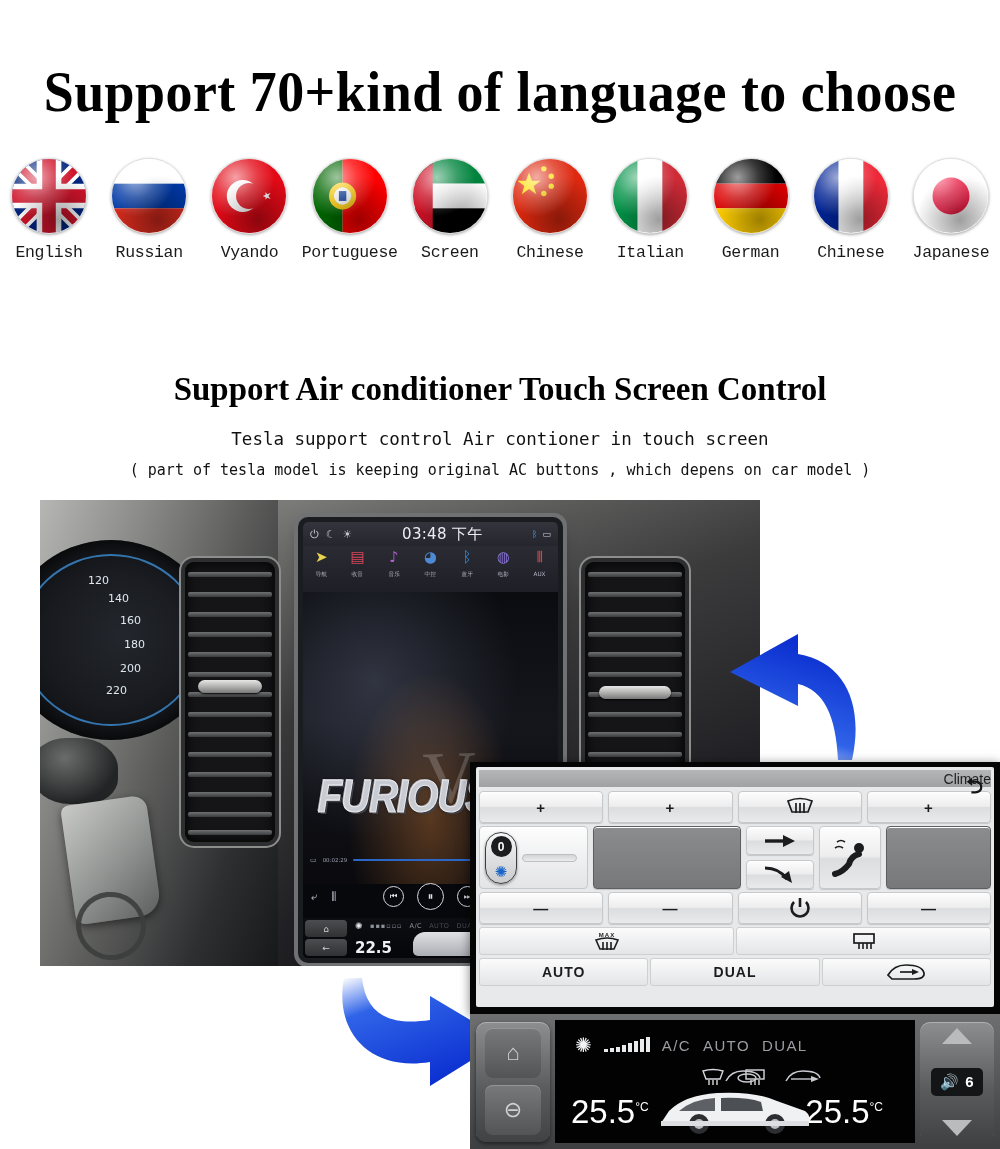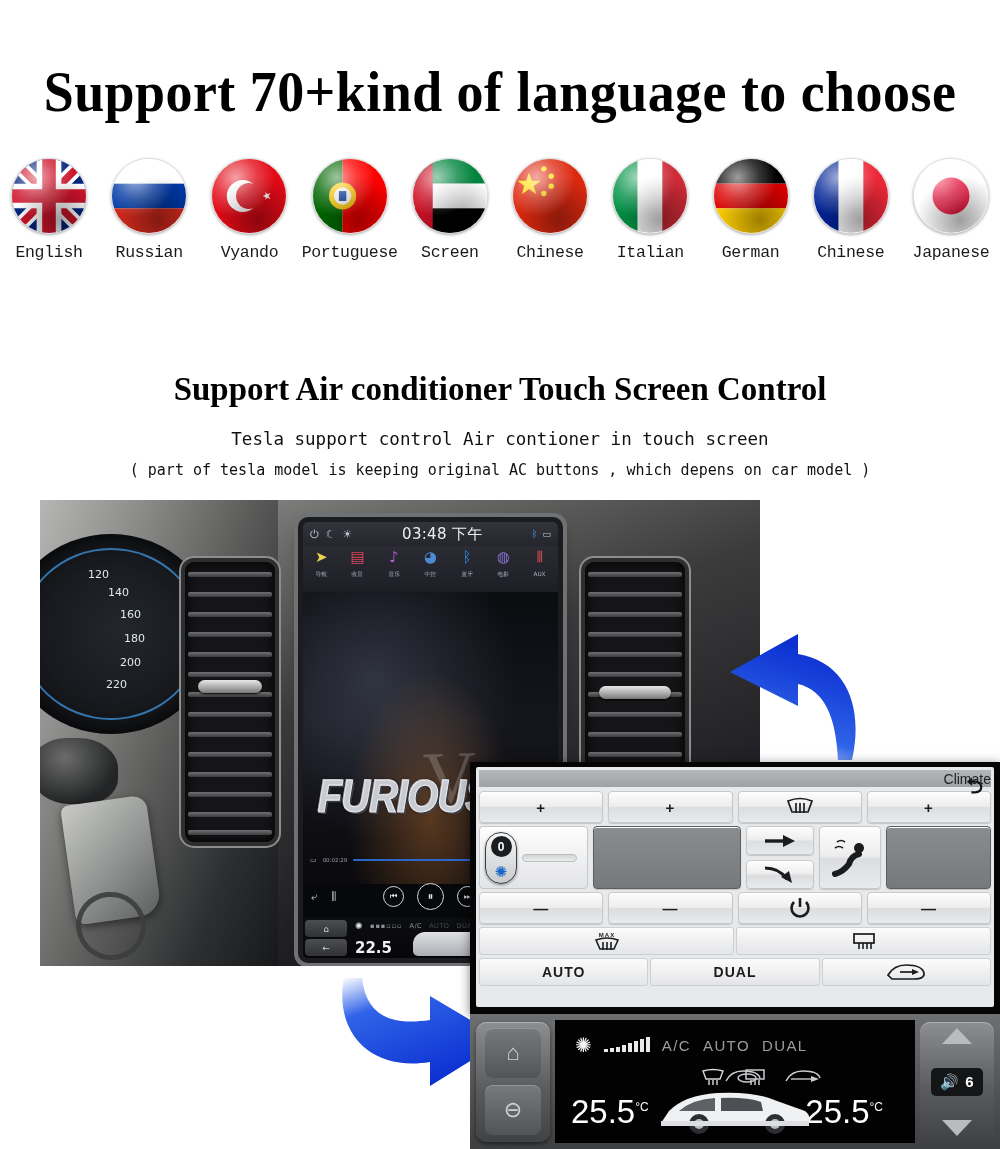--- a/index.html
+++ b/index.html
@@ -68,21 +68,21 @@
   .car-photo {
     position: absolute; left: 40px; top: 500px; width: 720px; height: 466px;
     overflow: hidden;
     background: linear-gradient(160deg,#9a9a98 0%, #6d6d6b 18%, #3b3b3c 42%, #222226 70%, #101013 100%);
   }
   .dash-left {
     position:absolute; left:0; top:0; width:238px; height:466px;
     background: linear-gradient(110deg,#b6b7b4 0%,#8e8f8c 24%,#5c5d5b 52%,#2e2f31 78%,#17181a 100%);
   }
   .cluster {
-    position:absolute; left:-34px; top:34px; width:210px; height:200px;
+    position:absolute; left:-34px; top:40px; width:210px; height:200px;
     border-radius:50%;
     background: radial-gradient(circle at 55% 48%, #23262c 0%, #15171b 60%, #0c0d10 100%);
     box-shadow: inset 0 0 24px #000;
   }
   .cluster-ring {
     position:absolute; left:14px; top:14px; right:14px; bottom:14px;
     border-radius:50%; border:2px solid #3a86c9; opacity:.85;
   }
   .cluster-num {
     position:absolute; color:#dfe7ef; font-size:11px; font-family:"DejaVu Sans",sans-serif;

